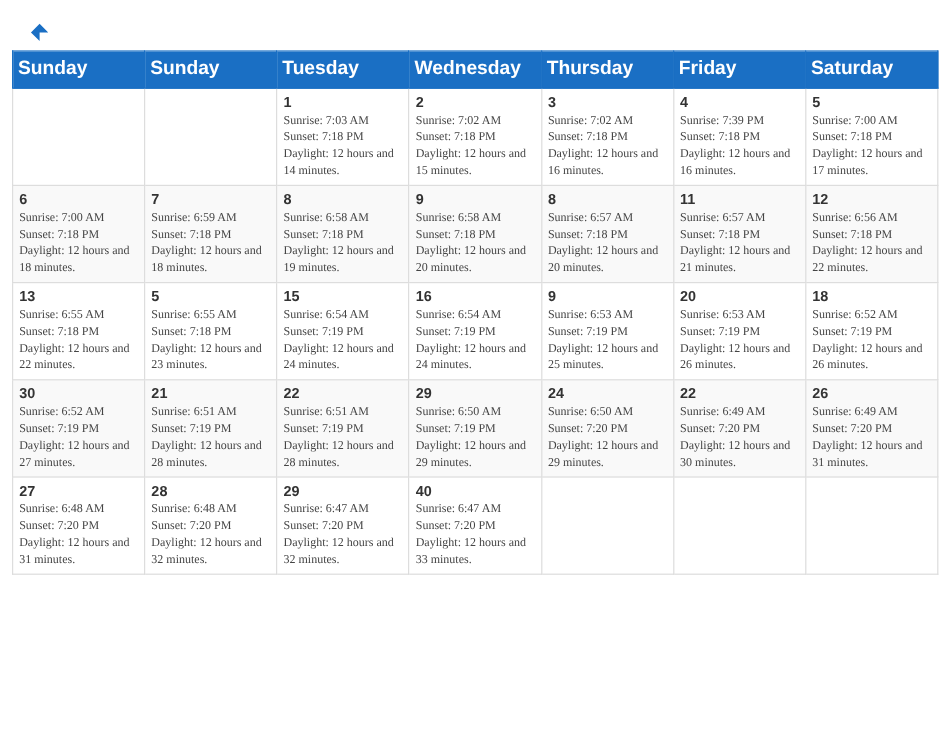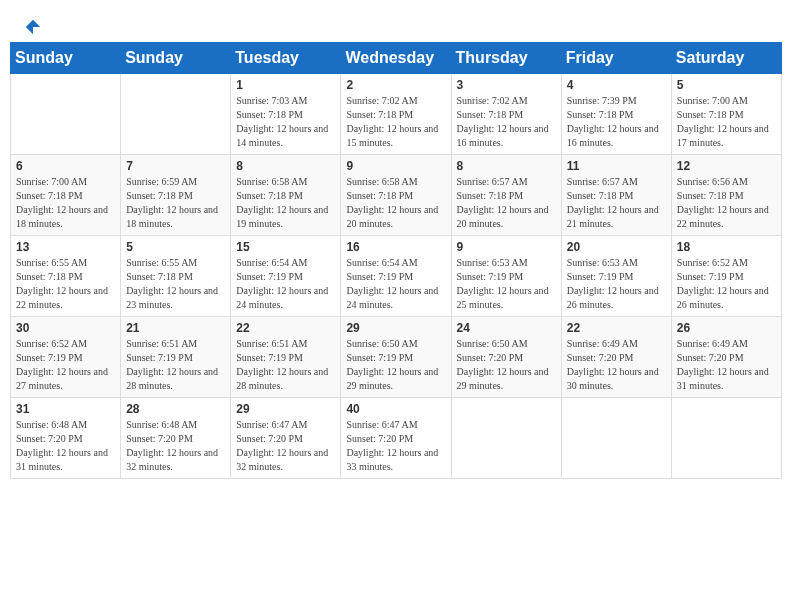--- a/index.html
+++ b/index.html
@@ -280,21 +280,21 @@
         </td>
         <td>
           <span class="day-number">26</span>
           <div class="day-info" style="white-space: pre-line;">Sunrise: 6:49 AM
 Sunset: 7:20 PM
 Daylight: 12 hours and 31 minutes.</div>
         </td>
       </tr>
       <tr>
         <td>
-          <span class="day-number">31</span>
+          <span class="day-number">27</span>
           <div class="day-info" style="white-space: pre-line;">Sunrise: 6:48 AM
 Sunset: 7:20 PM
 Daylight: 12 hours and 31 minutes.</div>
         </td>
         <td>
           <span class="day-number">28</span>
           <div class="day-info" style="white-space: pre-line;">Sunrise: 6:48 AM
 Sunset: 7:20 PM
 Daylight: 12 hours and 32 minutes.</div>
         </td>

